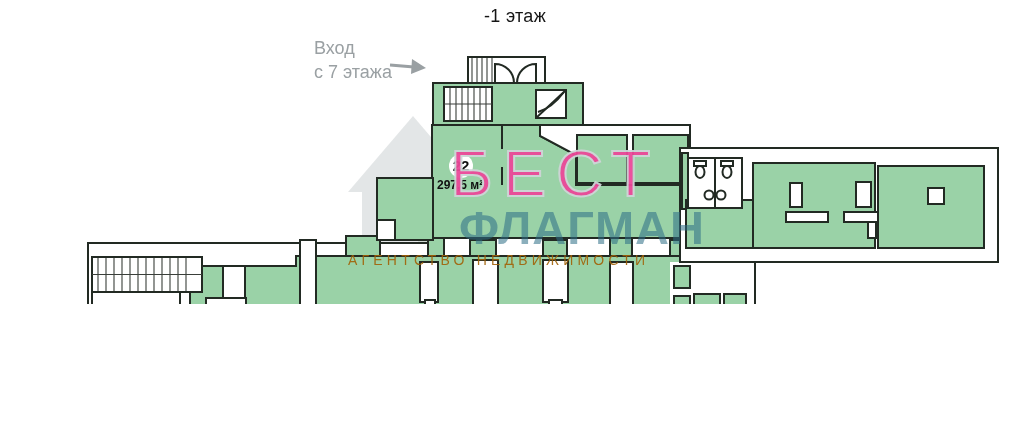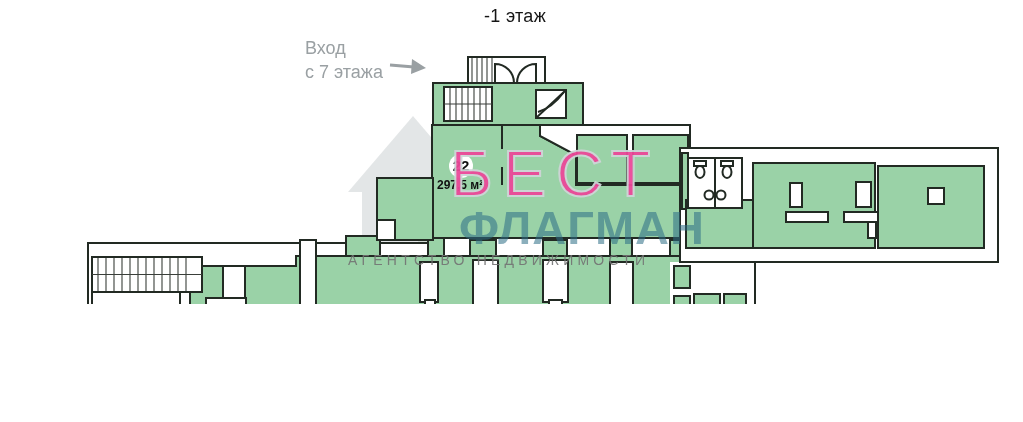--- a/index.html
+++ b/index.html
@@ -6,30 +6,30 @@
     --plan-fill:#9ad2a7;
     --wall:#222a23;
     --muted-text:#9aa0a3;
     --watermark-brand:#2d6e87;
   }
   *{box-sizing:border-box;margin:0;padding:0}
   body{background:#fff;font-family:"Liberation Sans","DejaVu Sans",sans-serif}
   .stage{position:relative;width:1023px;height:304px;background:#fff;overflow:hidden}
   .title{position:absolute;left:415px;top:6px;width:200px;text-align:center;
          font-size:18px;color:#151515;letter-spacing:.3px}
-  .entrance{position:absolute;left:305px;top:36px;font-size:18px;line-height:24px;
+  .entrance{position:absolute;left:314px;top:36px;font-size:18px;line-height:24px;
             color:var(--muted-text)}
   .arrow-svg{position:absolute;left:388px;top:55px}
   .plan-svg{position:absolute;left:0;top:0}
   .wm-best{position:absolute;left:450px;top:136px;font-size:65px;font-weight:400;
            letter-spacing:10px;color:#ec4899;-webkit-text-stroke:2px #cfd5d7;opacity:.95}
   .wm-brand{position:absolute;left:459px;top:200px;font-size:47px;font-weight:700;
             letter-spacing:1px;color:var(--watermark-brand);opacity:.55}
   .wm-sub{position:absolute;left:348px;top:252px;font-size:14px;letter-spacing:4.2px;
-          color:#737373;opacity:.9;white-space:nowrap}
+          color:#a16207;opacity:.9;white-space:nowrap}
   .w{fill:#ffffff;stroke:var(--wall);stroke-width:2;stroke-linejoin:miter}
   .wn{fill:#ffffff;stroke:none}
   .g{fill:var(--plan-fill);stroke:var(--wall);stroke-width:2;stroke-linejoin:miter}
   .ln{stroke:var(--wall);stroke-width:2;fill:none}
   .hatch{stroke:#3a3f3a;stroke-width:1.1;fill:none}
   .lg{fill:#e1e4e5}
   .lgg{fill:#ccd7cf}
   .roomnum{font-size:15px;font-weight:700;fill:#111}
   .roomarea{font-size:12px;font-weight:700;fill:#111}
   .ar{stroke:var(--muted-text);stroke-width:3;fill:none}

